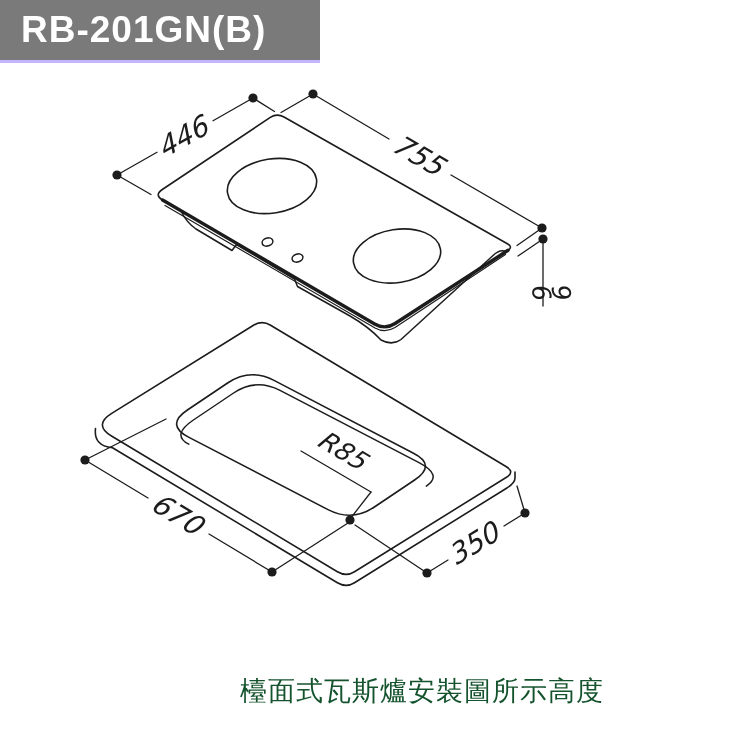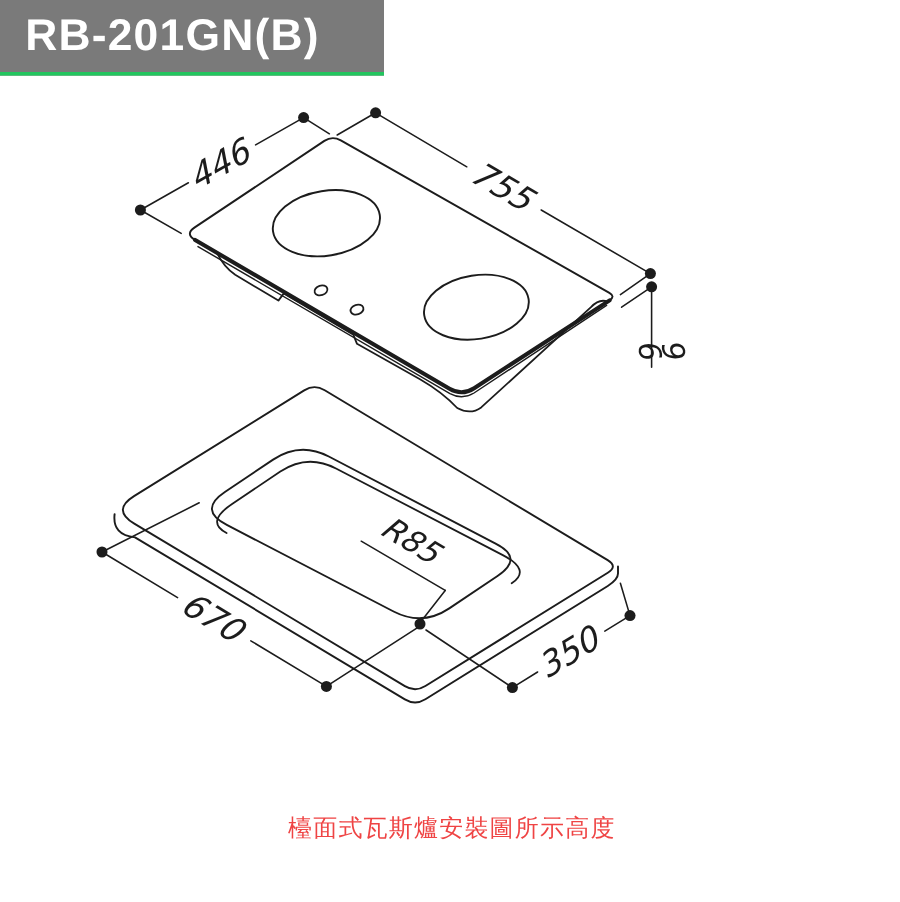--- a/index.html
+++ b/index.html
@@ -1,23 +1,23 @@
 <!DOCTYPE html>
 <html><head>
 <meta charset="utf-8">
 <style>
   html,body{margin:0;padding:0;background:#ffffff;}
   .page{position:relative;width:750px;height:752px;background:#ffffff;overflow:hidden;
         font-family:"Liberation Sans",sans-serif;}
   .titlebar{position:absolute;left:0;top:0;width:299px;height:60px;background:#7a7a7a;
-            border-bottom:3px solid #22c55e;color:#ffffff;font-size:37px;font-weight:600;
+            border-bottom:3px solid #c4b5fd;color:#ffffff;font-size:37px;font-weight:600;
             line-height:60px;padding-left:21px;letter-spacing:1px;
             font-family:"Liberation Sans",sans-serif;}
   .drawing{position:absolute;left:0;top:0;}
-  .footer{position:absolute;left:240px;top:674px;color:#ef4444;font-size:20px;
+  .footer{position:absolute;left:240px;top:674px;color:#14532d;font-size:27px;
           line-height:35px;letter-spacing:1px;font-family:"Liberation Sans",sans-serif;}
   svg .ln{stroke:#1c1c1c;fill:none;stroke-linecap:round;stroke-linejoin:round;}
   svg text{fill:#1c1c1c;font-family:"DejaVu Sans",sans-serif;}
   .dimtxt{font-size:28px;font-style:italic;}
   .dimtxt96{font-size:25px;font-style:italic;}
   .rtxt{font-size:26px;font-style:italic;}
 </style>
 </head>
 <body>
 

